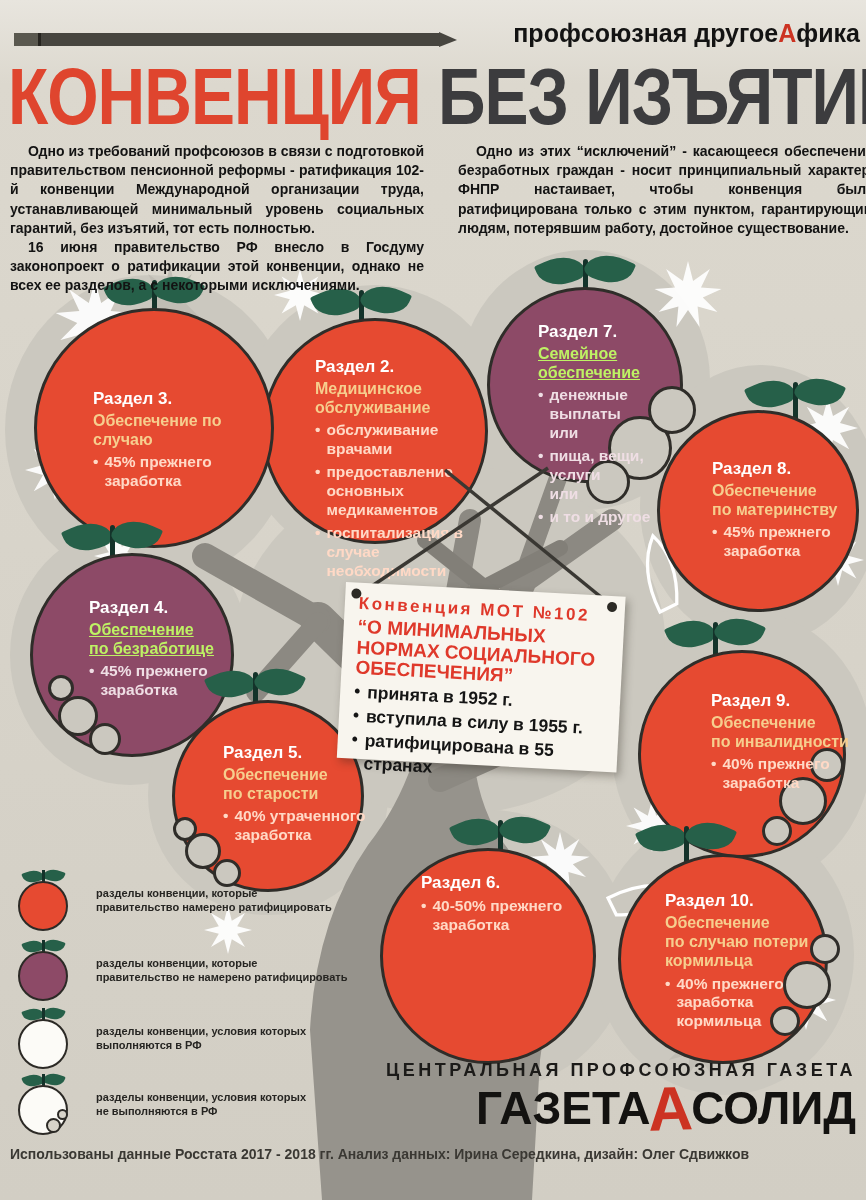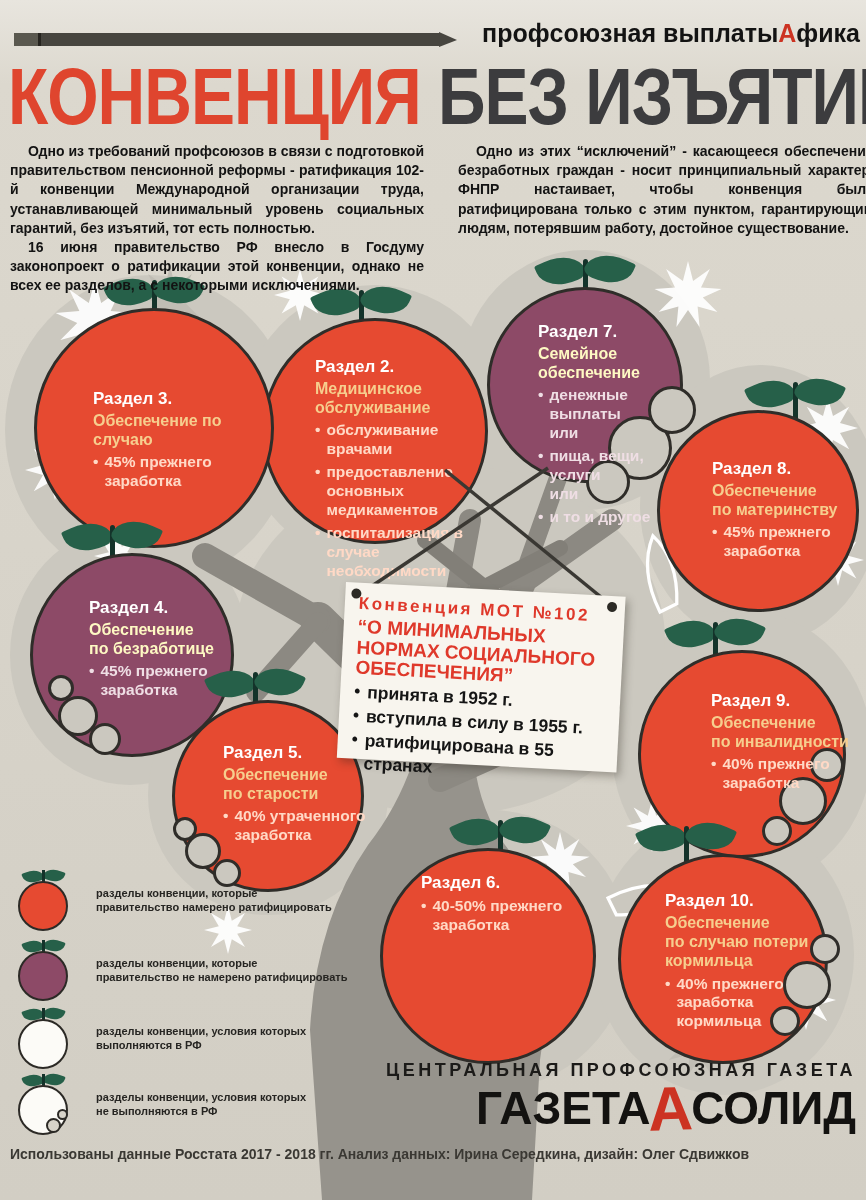--- a/index.html
+++ b/index.html
@@ -30,21 +30,21 @@
   .ball.no_ratify{background:var(--purple);}
   .leaves{position:absolute;width:96px;height:52px;}
   .leaf{position:absolute;width:46px;height:30px;background:var(--leaf);}
   .leaf.l{left:1px;top:9px;border-radius:8% 95% 30% 95%;transform:rotate(-24deg);}
   .leaf.r{right:1px;top:7px;border-radius:95% 8% 95% 30%;transform:rotate(24deg);}
   .stem{position:absolute;left:46px;top:12px;width:5px;height:40px;background:var(--stem);border-radius:3px;}
   .sec-txt{position:absolute;z-index:2;}
   .sec-title{font-size:17px;font-weight:bold;color:#ffffff;}
   .sec-name{font-size:16px;font-weight:bold;white-space:pre-line;line-height:1.2;margin-top:2px;}
   .ratify-txt .sec-name{color:var(--name-yellow);}
-  .no_ratify-txt .sec-name{color:#fef9c3;}
+  .no_ratify-txt .sec-name{color:#bef264;text-decoration:underline;}
   .fb{display:flex;gap:6px;margin-top:4px;font-size:15.5px;font-weight:bold;line-height:1.22;}
   .fb:first-of-type{margin-top:10px;}
   .ratify-txt .fb{color:var(--bullet-pale);}
   .no_ratify-txt .fb{color:#efdee4;}
   .fbt{white-space:pre-line;}
   .bite{position:absolute;border-radius:50%;background:var(--foliage);border:3px solid #2f2d29;box-sizing:border-box;}
 
   
   #sign{position:absolute;left:346px;top:582px;width:280px;height:176px;z-index:5;background:#f8f5ee;
     transform:rotate(3deg);transform-origin:left top;box-shadow:3px 4px 9px rgba(40,35,25,.35);
@@ -136,21 +136,21 @@
         <path d="M0,0 Q20,-30 48,-34 Q42,-8 12,8 Z" transform="translate(608,898) rotate(30) scale(1.3)"></path>
         <path d="M0,0 Q20,-30 48,-34 Q42,-8 12,8 Z" transform="translate(470,708) rotate(80) scale(1.3)"></path>
         <path d="M0,0 Q20,-30 48,-34 Q42,-8 12,8 Z" transform="translate(660,612) rotate(-60) scale(1.3)"></path>
       </g>
   </svg>
 
   <div class="pencil">
     <span class="eraser"></span>
     <span class="tip"></span>
   </div>
-  <div class="kicker"><span>профсоюзная </span><span>выплаты</span><span class="kick-a">А</span><span>фика</span></div>
+  <div class="kicker"><span>профсоюзная </span><span>другое</span><span class="kick-a">А</span><span>фика</span></div>
 
   <div class="main-title"><span class="t-red">КОНВЕНЦИЯ</span><span class="t-dark"> БЕЗ ИЗЪЯТИЙ</span></div>
 
   <div class="intro" id="intro-left">
     <p>Одно из требований профсоюзов в связи с подготовкой правительством пенсионной реформы - ратификация 102-й конвенции Международной организации труда, устанавливающей минимальный уровень социальных гарантий, без изъятий, тот есть полностью.</p>
     <p>16 июня правительство РФ внесло в Госдуму законопроект о ратификации этой конвенции, однако не всех ее разделов, а с некоторыми исключениями.</p>
   </div>
   <div class="intro" id="intro-right">
     <p>Одно из этих “исключений” - касающееся обеспечения безработных граждан - носит принципиальный характер. ФНПР настаивает, чтобы конвенция была ратифицирована только с этим пунктом, гарантирующим людям, потерявшим работу, достойное существование.</p>
   </div>

